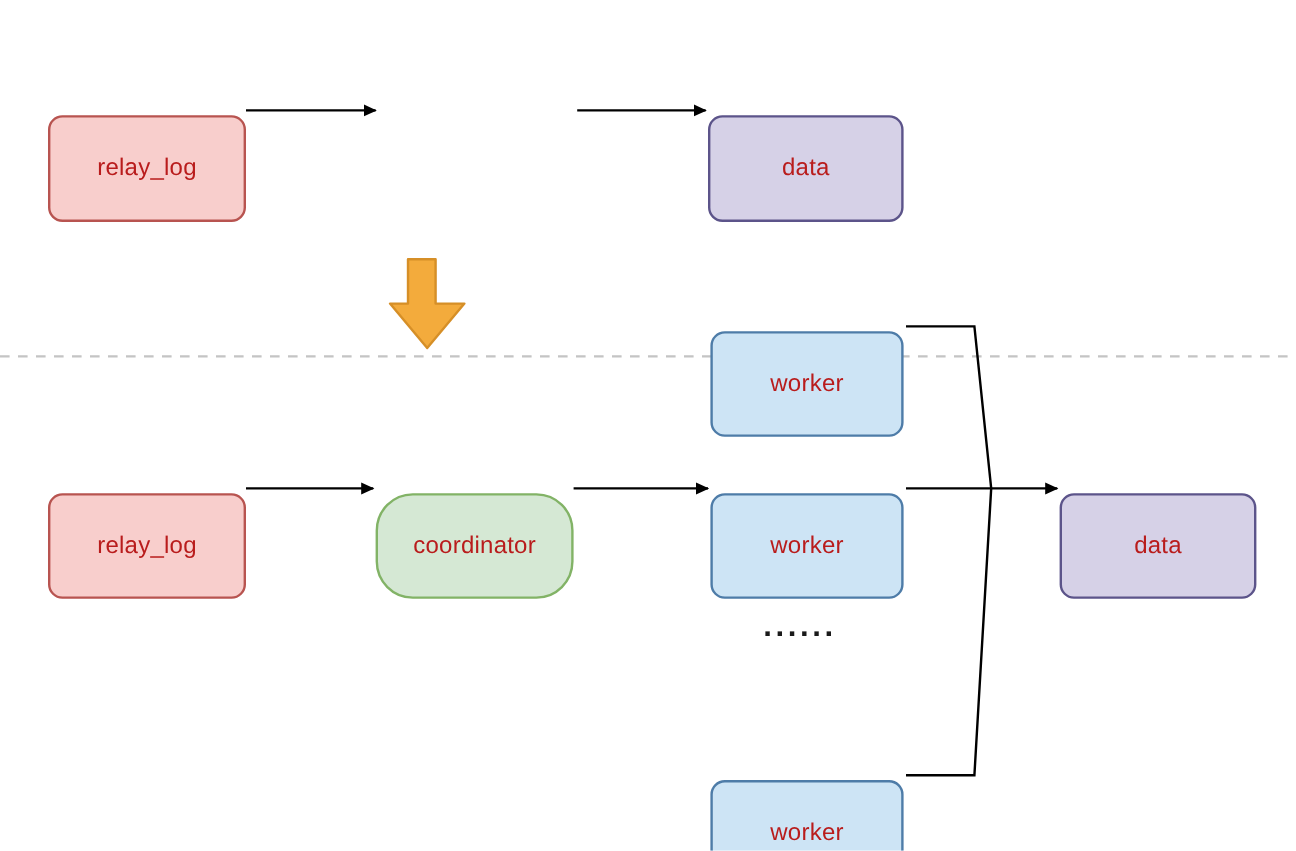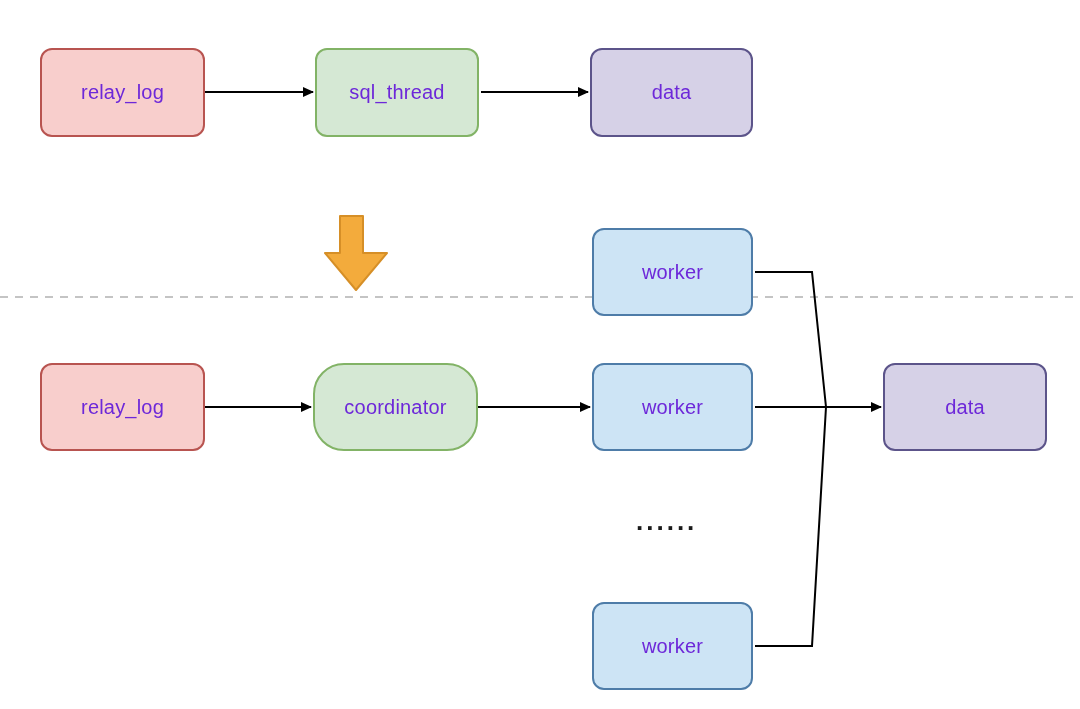--- a/index.html
+++ b/index.html
@@ -44,22 +44,23 @@
   }
   .node {
     position: absolute;
     box-sizing: border-box;
     border-radius: 12px;
     border: 2px solid #000;
     display: flex;
     align-items: center;
     justify-content: center;
     font-size: 20px;
-    color: #6d28d9;
+    color: #b91c1c;
     letter-spacing: 0.2px;
+    margin-top: 48px;
   }
   .node.red {
     background: var(--node-red-fill, #f8cecc);
     border-color: var(--node-red-border, #b85450);
   }
   .node.green {
     background: var(--node-green-fill, #d5e8d4);
     border-color: var(--node-green-border, #82b366);
   }
   .node.purple {
@@ -106,23 +107,20 @@
     <line class="conn" x1="478" y1="407" x2="590" y2="407" marker-end="url(#arrow)"></line>
     <line class="conn" x1="755" y1="407" x2="881" y2="407" marker-end="url(#arrow)"></line>
 
     <path class="conn" d="M 755 272 L 812 272 L 826 407"></path>
     <path class="conn" d="M 755 646 L 812 646 L 826 407"></path>
   </svg>
 
   <div class="node red" style="left:40px; top:48px; width:165px; height:89px;">
     <span>relay_log</span>
   </div>
-  <div class="node green" style="left:315px; top:48px; width:164px; height:89px;">
-    <span>sql_thread</span>
-  </div>
   <div class="node purple" style="left:590px; top:48px; width:163px; height:89px;">
     <span>data</span>
   </div>
 
   <div class="node blue" style="left:592px; top:228px; width:161px; height:88px;">
     <span>worker</span>
   </div>
 
   <div class="node red" style="left:40px; top:363px; width:165px; height:88px;">
     <span>relay_log</span>

